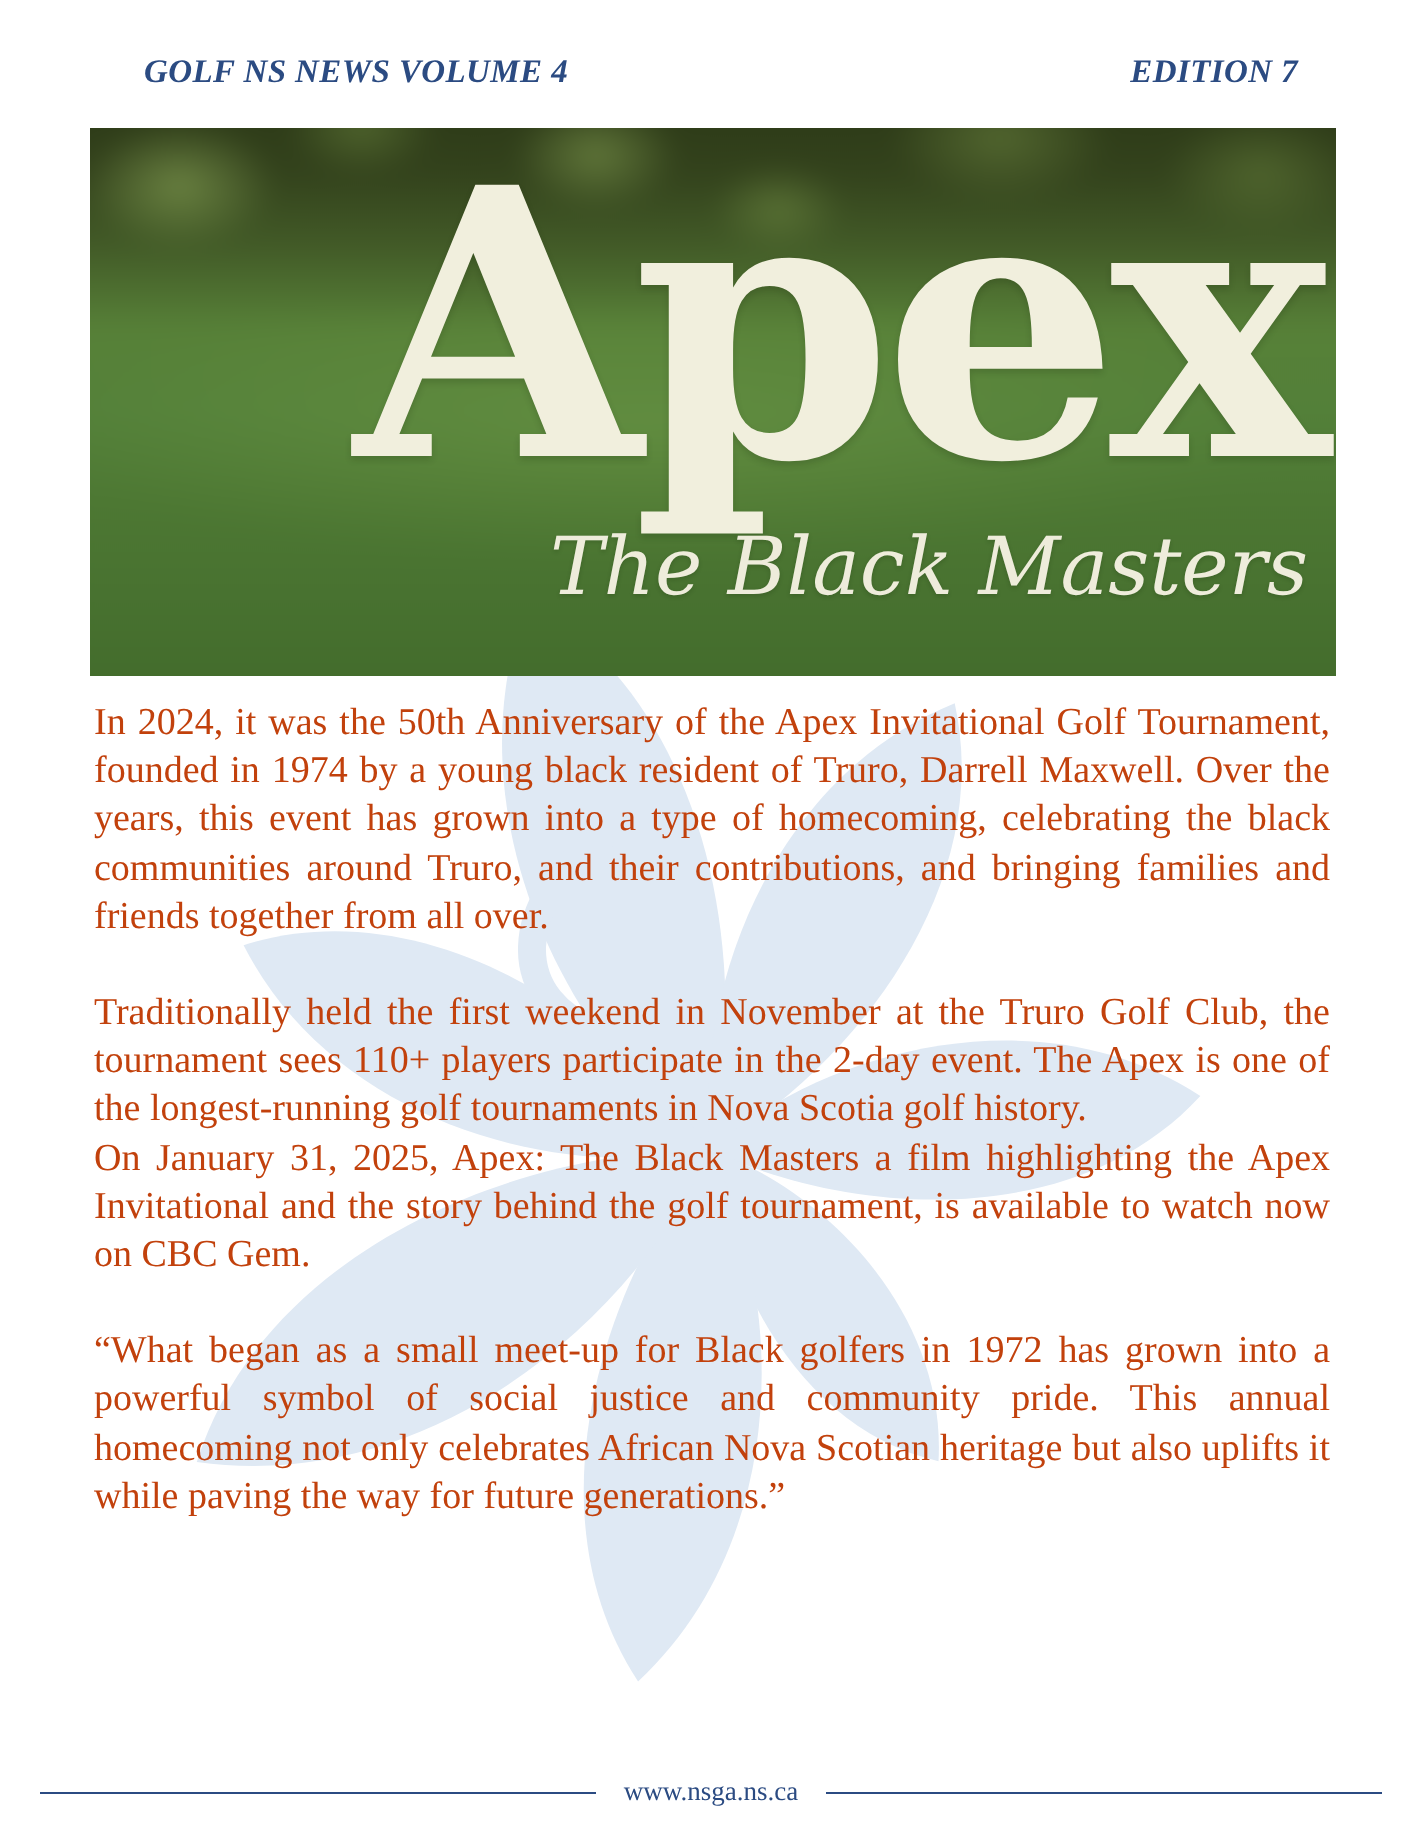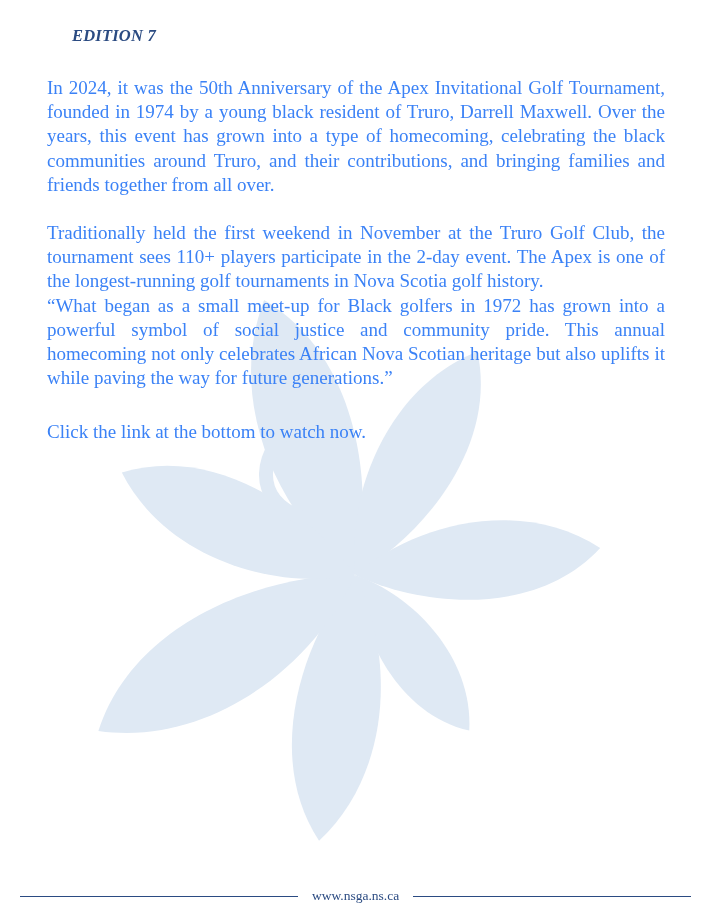--- a/index.html
+++ b/index.html
@@ -66,23 +66,23 @@
     font-family: "DejaVu Serif", serif;
     font-style: italic;
     font-size: 40px; line-height: 1;
     color: #eeecdb;
     text-shadow: 0 1px 2px rgba(20,40,10,0.2);
   }
 
   
   .article {
     position: relative; z-index: 2;
-    margin-top: 30px;
+    margin-top: 12px;
     padding: 0 46px 0 47px;
-    color: #3b82f6;
+    color: #c2410c;
     font-size: 19px; line-height: 24.2px;
     text-align: justify;
   }
   .article p { margin: 0 0 24px 0; }
   .article p.tight { margin-bottom: 0; }
   .article p.quote { margin-bottom: 30px; }
   .article p.last { margin-bottom: 0; }
 
   
   .footer {
@@ -115,29 +115,35 @@
         <path transform="rotate(142) scale(0.72)" d="M0 0 C 46 -70, 72 -190, 8 -268 C -60 -190, -46 -70, 0 0 Z"></path>
         <path transform="rotate(186) scale(1.0)" d="M0 0 C 46 -70, 72 -190, 8 -268 C -60 -190, -46 -70, 0 0 Z"></path>
         <path transform="rotate(237) scale(1.12)" d="M0 0 C 46 -70, 72 -190, 8 -268 C -60 -190, -46 -70, 0 0 Z"></path>
         <path transform="rotate(292) scale(0.95)" d="M0 0 C 46 -70, 72 -190, 8 -268 C -60 -190, -46 -70, 0 0 Z"></path>
       </g>
       <path d="M300 420 c -42 28 -50 82 4 98" fill="none" stroke="#dfe9f4" stroke-width="14" stroke-linecap="round"></path>
     </g>
   </svg>
 
   <div class="header">
+    <div>GOLF NS NEWS VOLUME 4</div>
     <div>EDITION 7</div>
   </div>
 
+  <div class="banner">
+    <div class="banner-bg"></div>
+    <div class="banner-title">Apex</div>
+    <div class="banner-subtitle">The Black Masters</div>
+  </div>
 
   <div class="article">
     <p>In 2024, it was the 50th Anniversary of the Apex Invitational Golf Tournament, founded in 1974 by a young black resident of Truro, Darrell Maxwell. Over the years, this event has grown into a type of homecoming, celebrating the black communities around Truro, and their contributions, and bringing families and friends together from all over.</p>
     <p class="tight">Traditionally held the first weekend in November at the Truro Golf Club, the tournament sees 110+ players participate in the 2-day event. The Apex is one of the longest-running golf tournaments in Nova Scotia golf history.</p>
+    <p>On January 31, 2025, Apex: The Black Masters a film highlighting the Apex Invitational and the story behind the golf tournament, is available to watch now on CBC Gem.</p>
     <p class="quote">“What began as a small meet-up for Black golfers in 1972 has grown into a powerful symbol of social justice and community pride. This annual homecoming not only celebrates African Nova Scotian heritage but also uplifts it while paving the way for future generations.”</p>
-    <p class="last">Click the link at the bottom to watch now.</p>
   </div>
 
   <div class="footer">
     <div class="rule"></div>
     <div class="footer-url">www.nsga.ns.ca</div>
     <div class="rule"></div>
   </div>
 
 </div>
 

